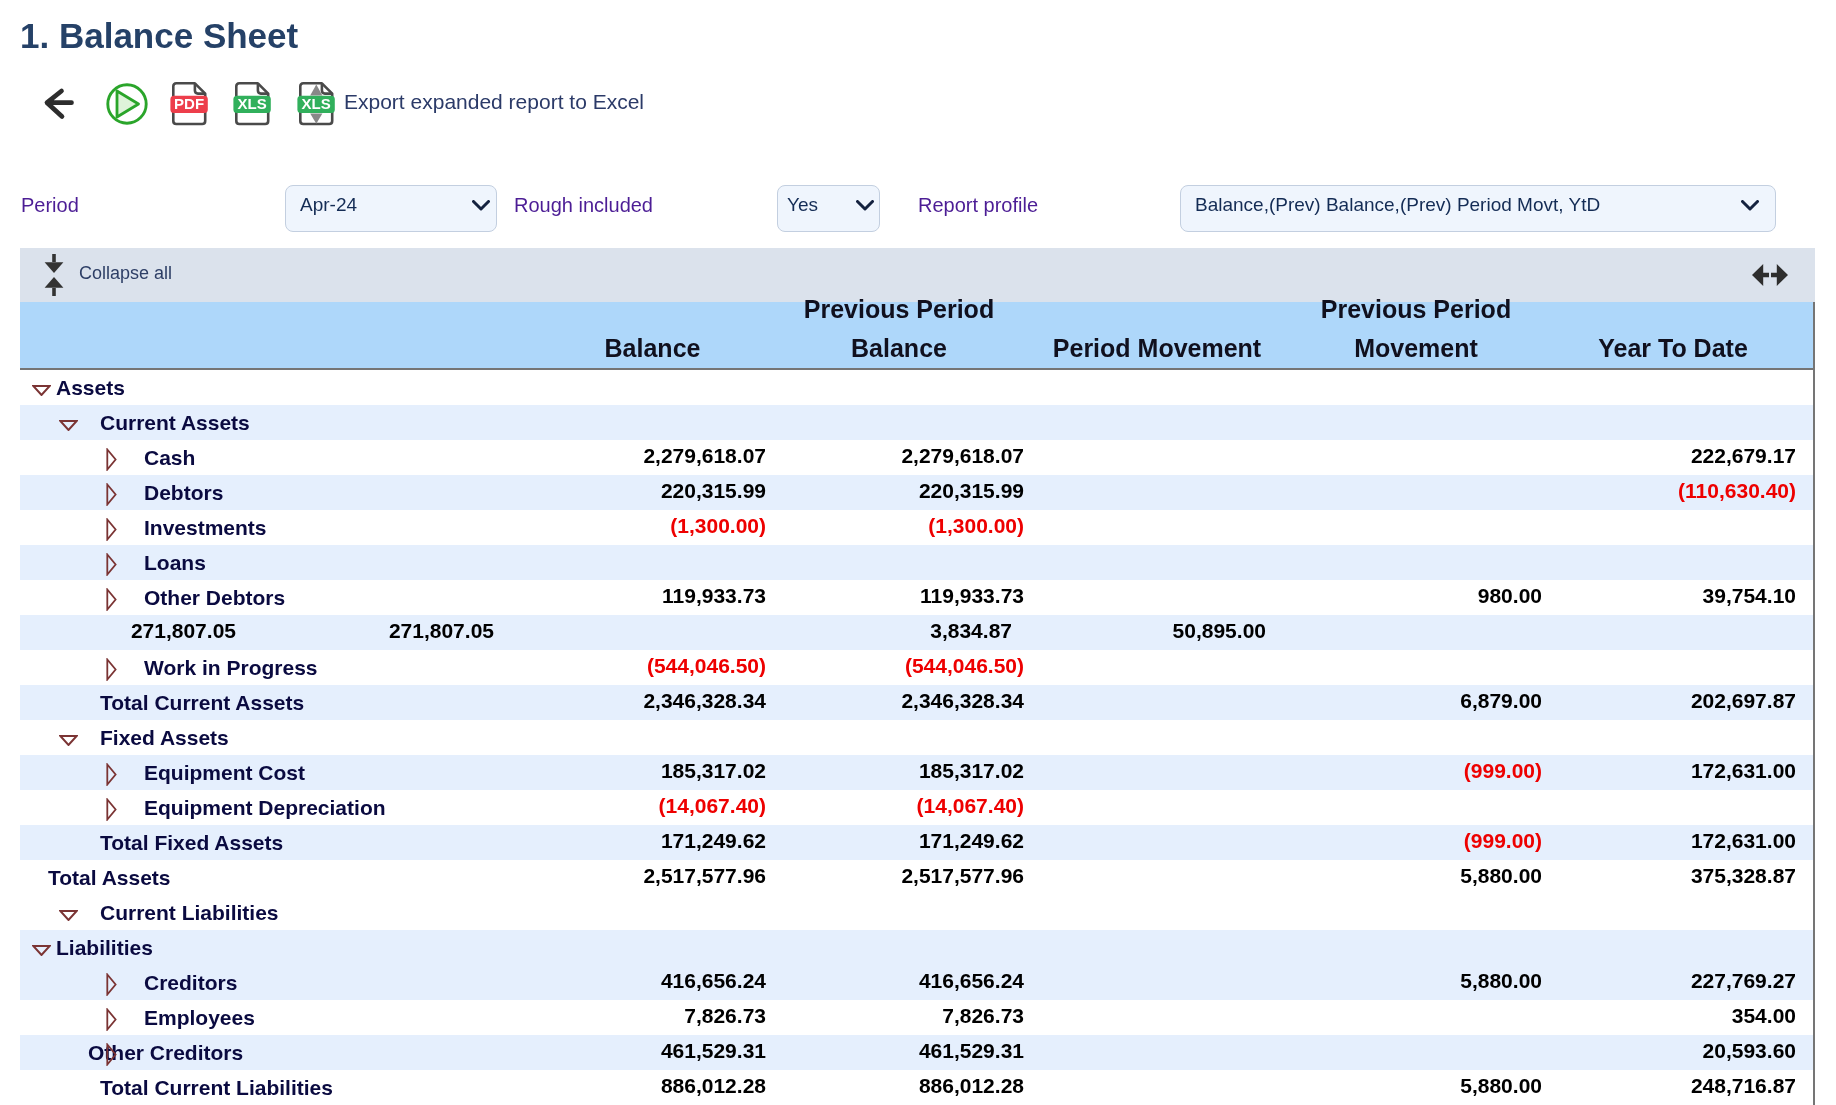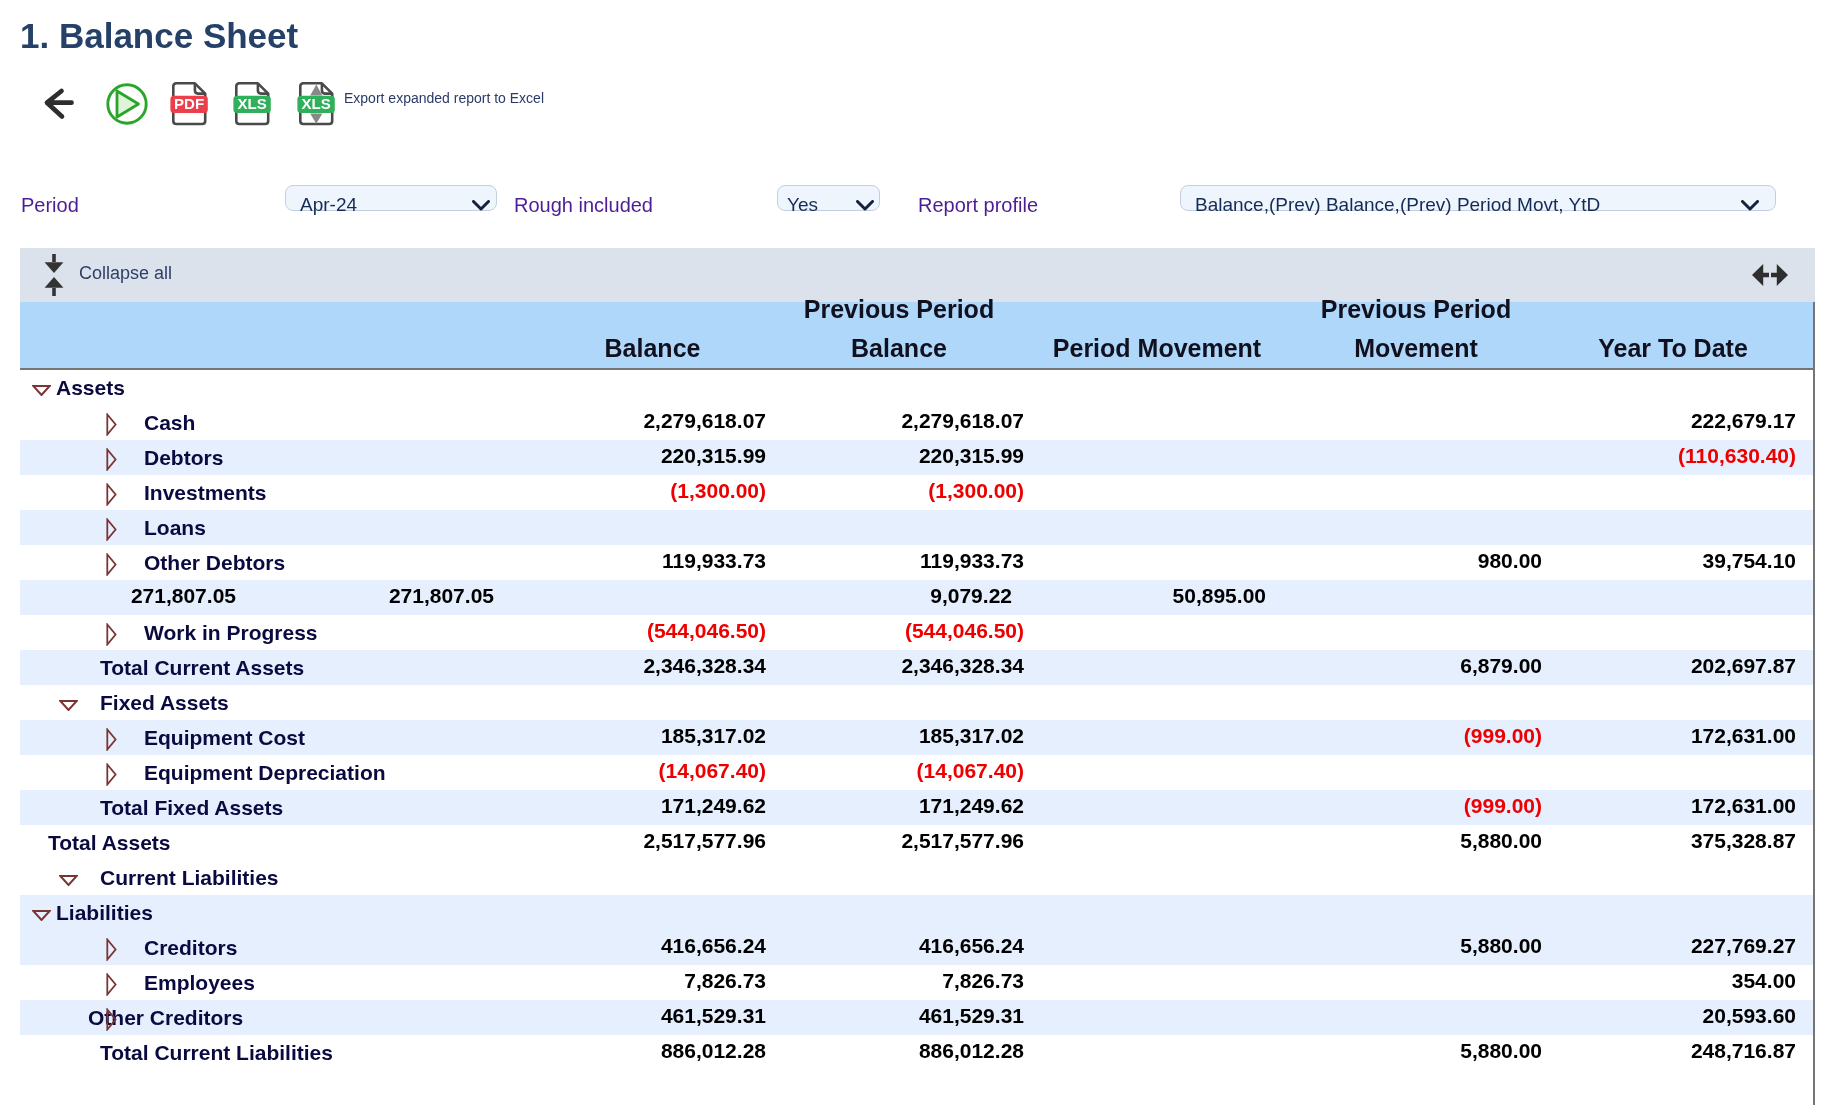--- a/index.html
+++ b/index.html
@@ -1,20 +1,20 @@
 <!DOCTYPE html>
 <html><head><meta charset="utf-8"><style>
 * { box-sizing: border-box; margin:0; padding:0; }
 html,body { width:1836px; height:1105px; background:#fff; font-family:"Liberation Sans",sans-serif; overflow:hidden; }
 #page { position:relative; width:1836px; height:1105px;padding-left:48px; }
 .abs { position:absolute; }
 h1 { position:absolute; left:20px; top:16px; font-size:35px; font-weight:bold; color:#254167; }
-#exptext { position:absolute; left:344px; top:90px; font-size:14px; color:#2b3a68; }
+#exptext { position:absolute; left:344px; top:90px; font-size:21px; color:#2b3a68; }
 .flabel { position:absolute; top:194px; font-size:20px; color:#4c1d95; }
-.sel { position:absolute; top:185px; height:26px; background:#eff5fd; border:1px solid #c3cfe0; border-radius:8px; font-size:19px; color:#142c55; line-height:37px; padding-left:14px; }
+.sel { position:absolute; top:185px; height:47px; background:#eff5fd; border:1px solid #c3cfe0; border-radius:8px; font-size:19px; color:#142c55; line-height:37px; padding-left:14px; }
 .sel .chev { position:absolute; top:14px; }
 #bar { position:absolute; left:20px; top:248px; width:1795px; height:54px; background:#dbe2ec; }
 #bar .ctext { position:absolute; left:59px; top:15px; font-size:18px; color:#2e3f66; }
 #thead { position:absolute; left:20px; top:302px; width:1795px; height:68px; background:#aed7fa; border-bottom:2px solid #757575; display:flex; align-items:flex-end; font-weight:bold; font-size:25px; color:#10101e; }
 #thead .hc { padding-right:30px; padding-bottom:0; text-align:center; line-height:39px; }
 #tbody { position:absolute; left:20px; top:370px; width:1795px; }
 .row { display:flex; height:35px; font-weight:bold; font-size:21px; }
 .row.odd { background:#e5effd; }
 .c0 { width:530px; position:relative; color:#0a0a40; height:35px; line-height:36px; }
 .tw { position:absolute; line-height:0; display:block; }
@@ -107,20 +107,30 @@
 <div class="row even">
         <div class="c0"><span class="tw" style="left:11.5px;top:14px"><svg class="tri" width="19" height="12" viewBox="0 0 19 12">
               <polygon points="1.3,2 17.7,2 9.5,11" fill="none" stroke="#7b3434" stroke-width="2"></polygon>
             </svg></span><span class="lab" style="margin-left:36px">Assets</span></div>
         <div class="c c1"></div>
         <div class="c c2"></div>
         <div class="c c3"></div>
         <div class="c c4"></div>
         <div class="c c5"></div>
       </div>
+<div class="row odd">
+        <div class="c0"><span class="tw" style="left:39px;top:14px"><svg class="tri" width="19" height="12" viewBox="0 0 19 12">
+              <polygon points="1.3,2 17.7,2 9.5,11" fill="none" stroke="#7b3434" stroke-width="2"></polygon>
+            </svg></span><span class="lab" style="margin-left:80px">Current Assets</span></div>
+        <div class="c c1"></div>
+        <div class="c c2"></div>
+        <div class="c c3"></div>
+        <div class="c c4"></div>
+        <div class="c c5"></div>
+      </div>
 <div class="row even">
         <div class="c0"><span class="tw" style="left:86px;top:7.5px"><svg class="trc" width="11" height="23" viewBox="0 0 11 23">
               <polygon points="1.3,1.5 9.6,11.5 1.3,21.5" fill="none" stroke="#7b3434" stroke-width="1.8"></polygon>
             </svg></span><span class="lab" style="margin-left:124px">Cash</span></div>
         <div class="c c1">2,279,618.07</div>
         <div class="c c2">2,279,618.07</div>
         <div class="c c3"></div>
         <div class="c c4"></div>
         <div class="c c5">222,679.17</div>
       </div>
@@ -161,21 +171,21 @@
         <div class="c c1">119,933.73</div>
         <div class="c c2">119,933.73</div>
         <div class="c c3"></div>
         <div class="c c4">980.00</div>
         <div class="c c5">39,754.10</div>
       </div>
 <div class="row odd">
         <div class="c c1">271,807.05</div>
         <div class="c c2">271,807.05</div>
         <div class="c c3"></div>
-        <div class="c c4">9,079.22</div>
+        <div class="c c4">3,834.87</div>
         <div class="c c5">50,895.00</div>
       </div>
 <div class="row even">
         <div class="c0"><span class="tw" style="left:86px;top:7.5px"><svg class="trc" width="11" height="23" viewBox="0 0 11 23">
               <polygon points="1.3,1.5 9.6,11.5 1.3,21.5" fill="none" stroke="#7b3434" stroke-width="1.8"></polygon>
             </svg></span><span class="lab" style="margin-left:124px">Work in Progress</span></div>
         <div class="c c1 red">(544,046.50)</div>
         <div class="c c2 red">(544,046.50)</div>
         <div class="c c3"></div>
         <div class="c c4"></div>

